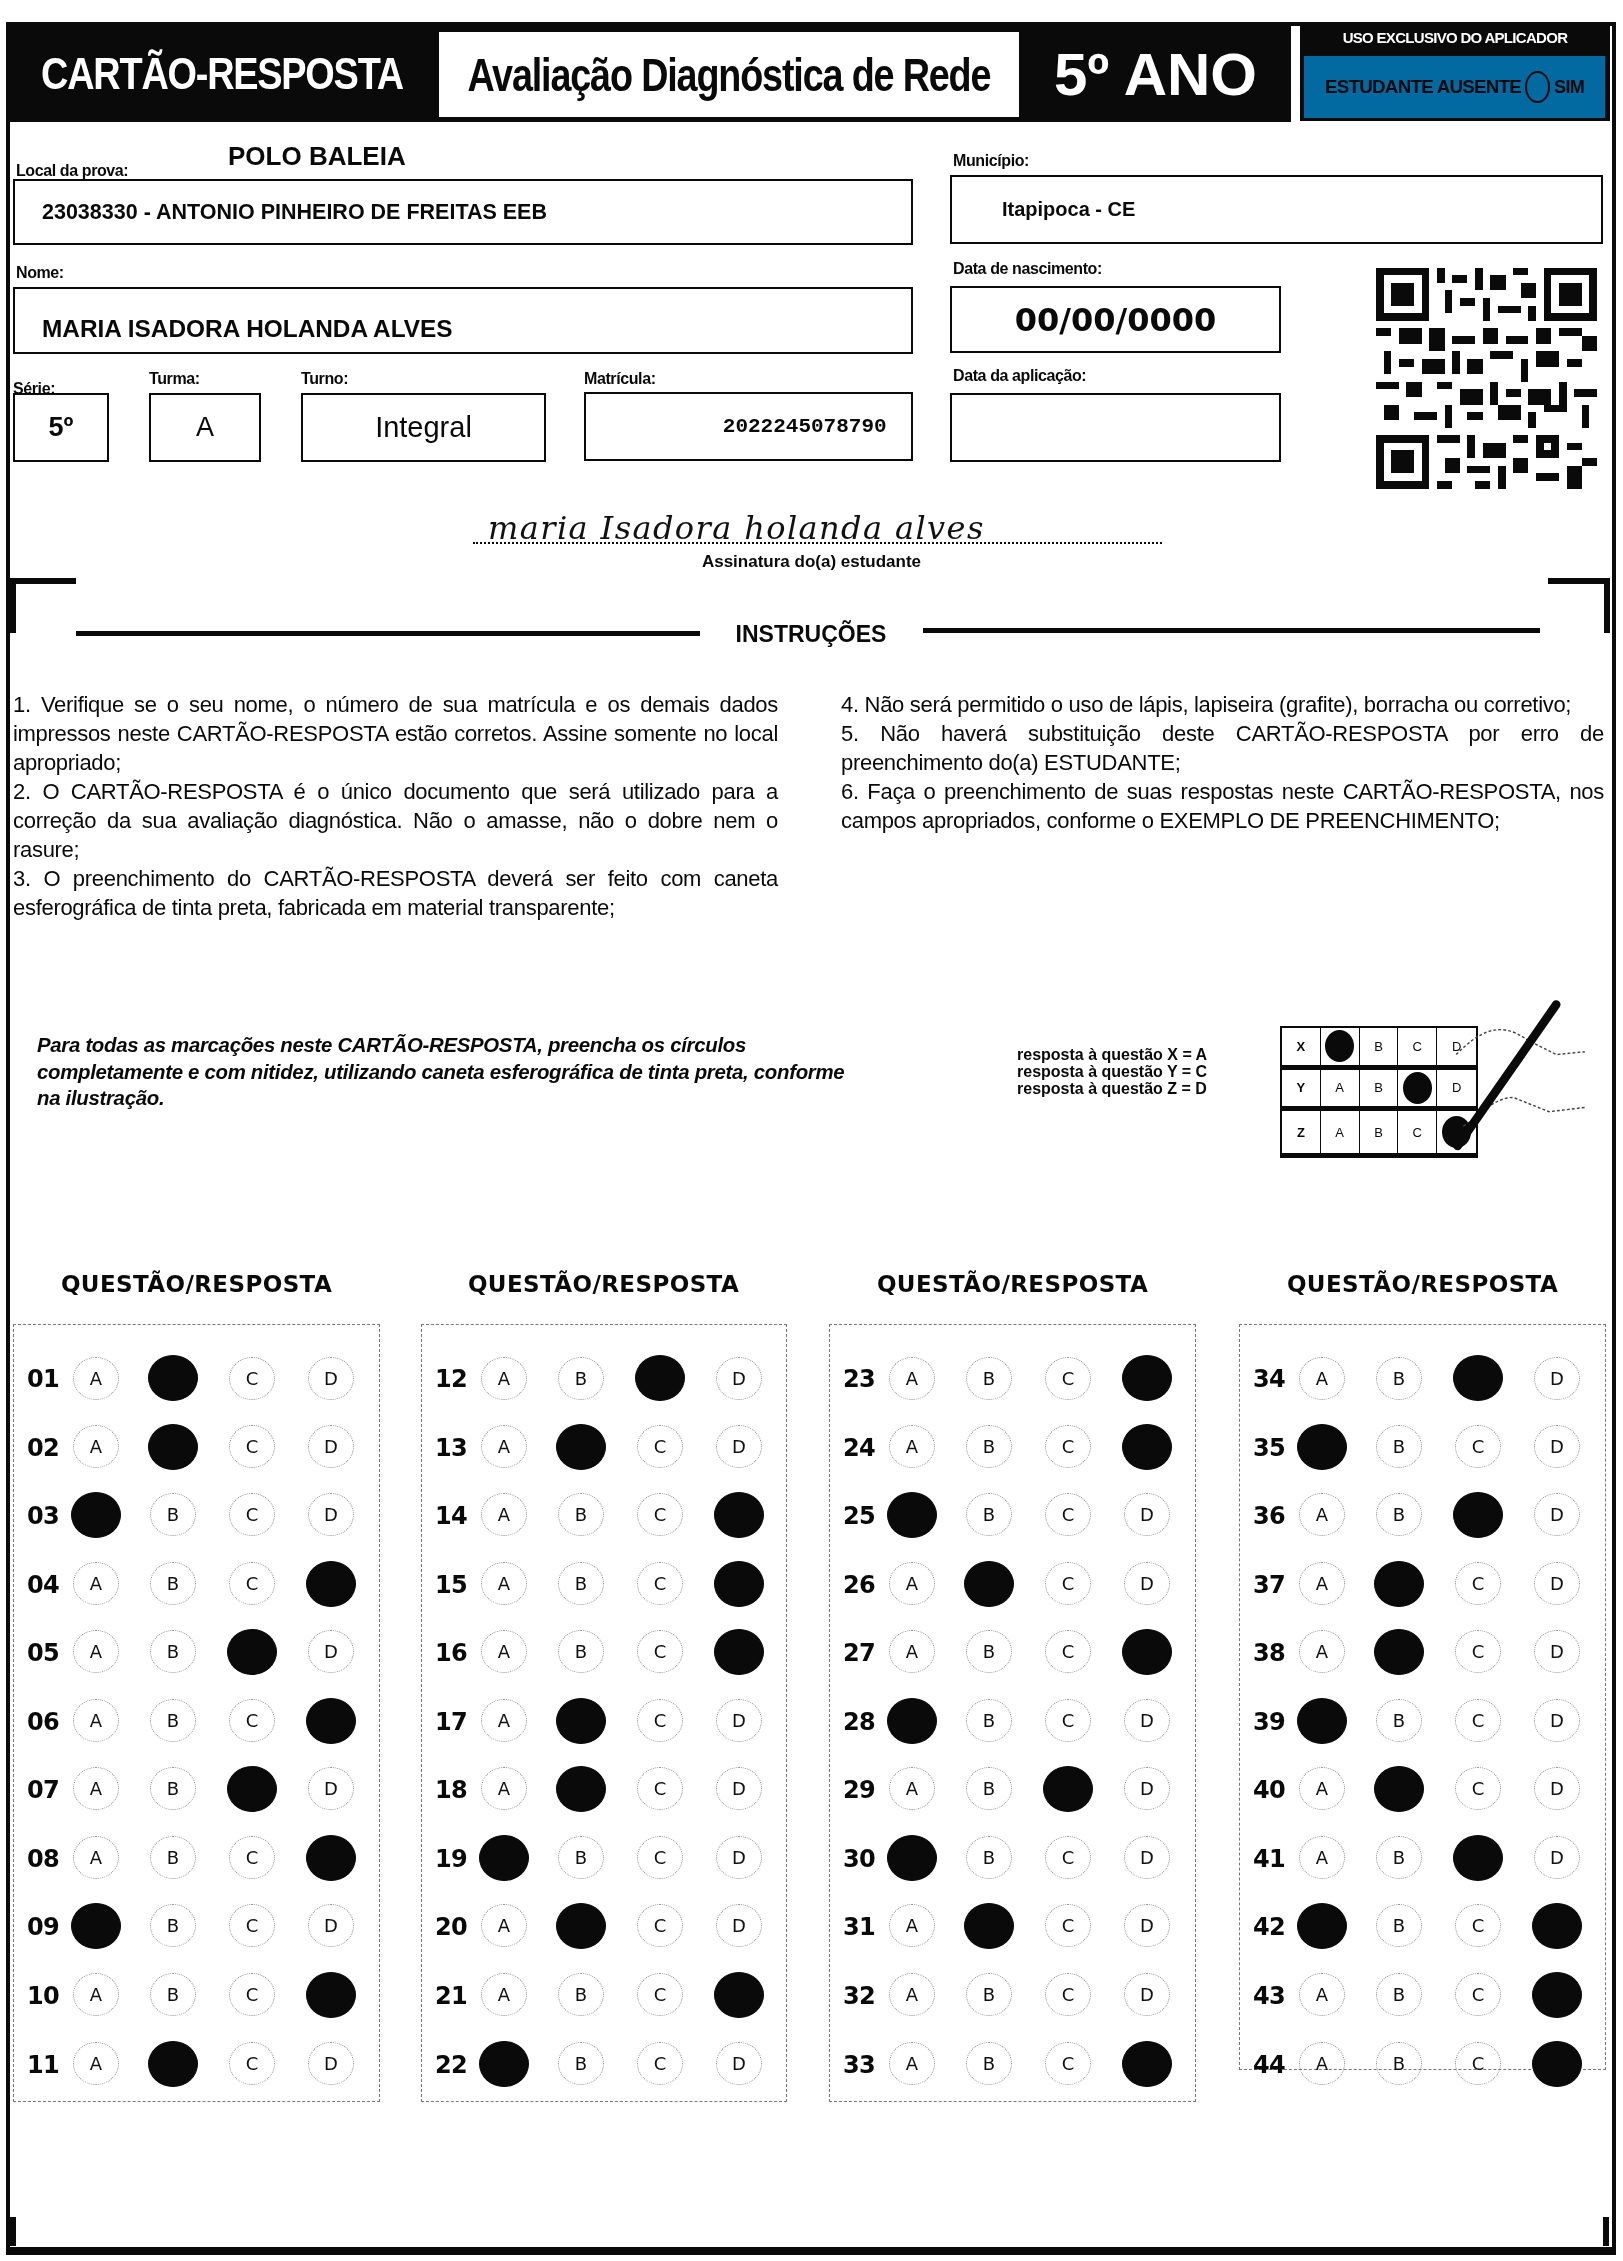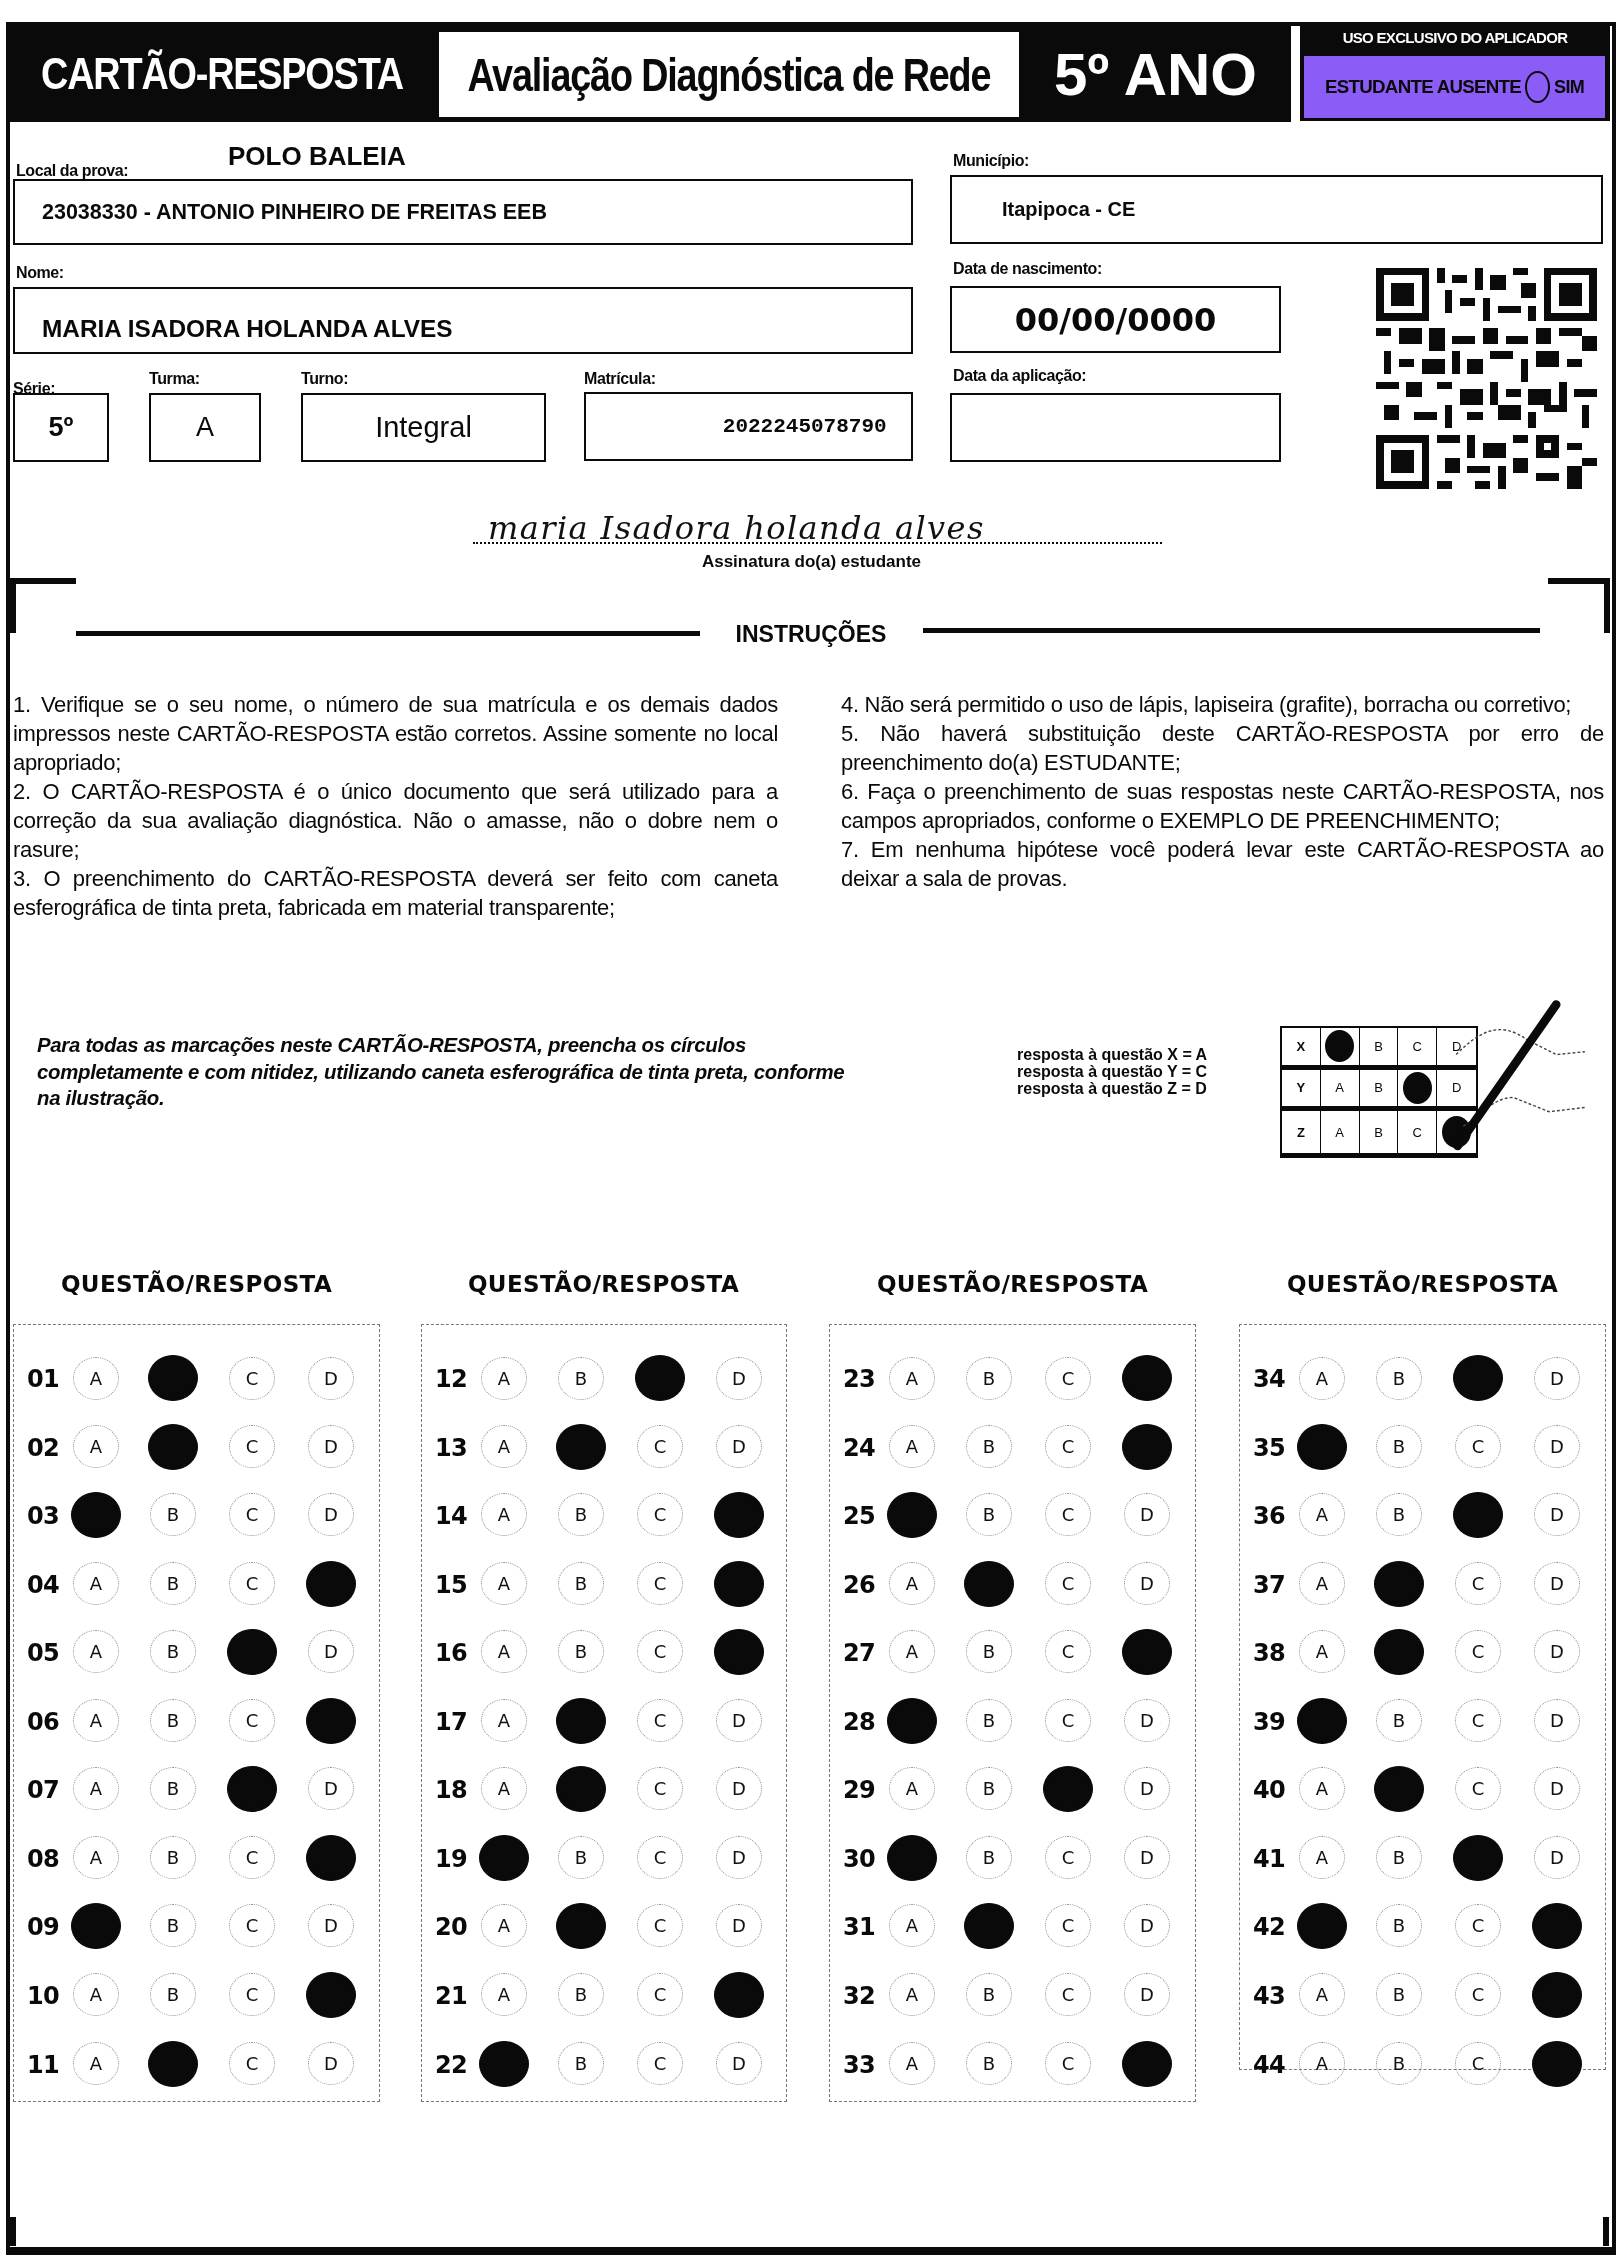--- a/index.html
+++ b/index.html
@@ -12,21 +12,21 @@
   .frame-top { left: 5.7px; top: 21.5px; width: 1610px; height: 4.3px; background: #0a0a0a; }
 
   
   .hdr-black { left: 7.2px; top: 26px; width: 1284px; height: 96px; background: #0a0a0a; }
   .hdr-title { left: 7.2px; top: 26px; width: 430px; height: 96px; display: flex; align-items: center; justify-content: center; color: #fff; font-weight: 700; font-size: 44px; letter-spacing: -1.4px; transform: scaleX(0.86); }
   .hdr-exam { left: 439px; top: 32px; width: 580px; height: 85px; background: #fff; display: flex; align-items: center; justify-content: center; font-weight: 700; font-size: 46px; letter-spacing: -1.4px; }
   .hdr-exam span { display: inline-block; transform: scaleX(0.82); white-space: nowrap; }
   .hdr-grade { left: 1019px; top: 26px; width: 273px; height: 96px; display: flex; align-items: center; justify-content: center; color: #fff; font-weight: 700; font-size: 60px; }
   .uso-box { left: 1300px; top: 26px; width: 310px; height: 95px; background: #0a0a0a; }
   .uso-label { left: 1300px; top: 29px; width: 310px; height: 24.4px; color: #fff; font-size: 15px; font-weight: 700; text-align: center; letter-spacing: -0.7px; }
-  .uso-inner { left: 1304px; top: 56px; width: 301px; height: 62px; background: #8b5cf6; display: flex; align-items: center; justify-content: center; gap: 4.3px; font-size: 18.7px; font-weight: 700; letter-spacing: -0.7px; }
+  .uso-inner { left: 1304px; top: 56px; width: 301px; height: 62px; background: #0369a1; display: flex; align-items: center; justify-content: center; gap: 4.3px; font-size: 18.7px; font-weight: 700; letter-spacing: -0.7px; }
   .uso-bubble { width: 24.4px; height: 32px; border: 2.2px solid #0a0a0a; border-radius: 50%; display: inline-block; }
   .uso-sim { font-size: 18px; }
 
   .lbl { font-size: 16px; font-weight: 700; letter-spacing: -0.4px; white-space: nowrap; }
   .box { border: 2.9px solid #0a0a0a; background: #fff; display: flex; align-items: center; }
   .val { font-size: 24.4px; font-weight: 700; white-space: nowrap; }
 
   
   .qr { left: 1376px; top: 265px; width: 221px; height: 226px; }
 
@@ -228,21 +228,20 @@
 
 <div class="abs instr-col" style="left:13px; top:690px; width:765px;">
   <p>1. Verifique se o seu nome, o número de sua matrícula e os demais dados impressos neste CARTÃO-RESPOSTA estão corretos. Assine somente no local apropriado;</p>
   <p>2. O CARTÃO-RESPOSTA é o único documento que será utilizado para a correção da sua avaliação diagnóstica. Não o amasse, não o dobre nem o rasure;</p>
   <p>3. O preenchimento do CARTÃO-RESPOSTA deverá ser feito com caneta esferográfica de tinta preta, fabricada em material transparente;</p>
 </div>
 <div class="abs instr-col" style="left:841px; top:690px; width:763px;">
   <p>4. Não será permitido o uso de lápis, lapiseira (grafite), borracha ou corretivo;</p>
   <p>5. Não haverá substituição deste CARTÃO-RESPOSTA por erro de preenchimento do(a) ESTUDANTE;</p>
   <p>6. Faça o preenchimento de suas respostas neste CARTÃO-RESPOSTA, nos campos apropriados, conforme o EXEMPLO DE PREENCHIMENTO;</p>
-  <p>7. Em nenhuma hipótese você poderá levar este CARTÃO-RESPOSTA ao deixar a sala de provas.</p>
 </div>
 
 <div class="abs fill-note">Para todas as marcações neste CARTÃO-RESPOSTA, preencha os círculos completamente e com nitidez, utilizando caneta esferográfica de tinta preta, conforme na ilustração.</div>
 
 <div class="abs example-legend">
   <div>resposta à questão X = A</div>
   <div>resposta à questão Y = C</div>
   <div>resposta à questão Z = D</div>
 </div>
 <div class="abs ex-grid" id="ex-grid">

